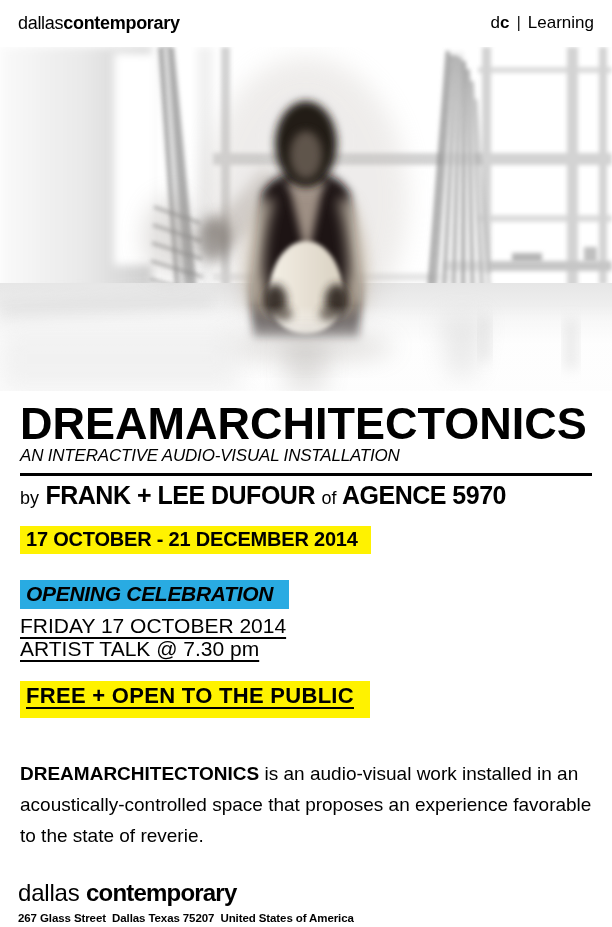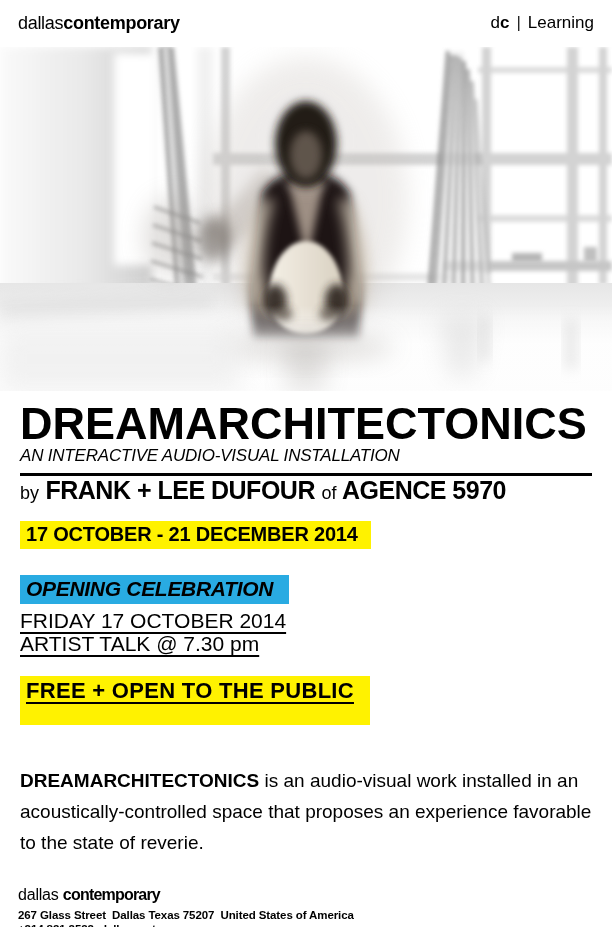--- a/index.html
+++ b/index.html
@@ -15,39 +15,39 @@
   .program{font-size:17px;}
   .program .b{font-weight:bold;}
   .program .div{padding:0 7px;color:#222;font-weight:400;}
   
   .hero{display:block;width:612px;height:344px;}
   
   .content{margin:12px 20px 0 20px;}
   .title{margin:0;font-size:45px;font-weight:bold;letter-spacing:0;line-height:0.92;white-space:nowrap;}
   .subtitle{font-size:17px;font-style:italic;font-weight:400;letter-spacing:-0.2px;line-height:1.05;margin-top:3px;white-space:nowrap;}
   .rule{height:3px;background:#000;margin-top:8px;width:572px;}
-  .byline{font-size:25px;font-weight:bold;letter-spacing:-0.5px;white-space:nowrap;}
+  .byline{margin-top:5px;font-size:25px;font-weight:bold;letter-spacing:-0.5px;white-space:nowrap;}
   .byline .sm{font-size:18px;font-weight:400;letter-spacing:0;}
   .date-badge{display:inline-block;margin-top:16px;background:#FFF200;
               font-size:20px;font-weight:bold;padding:2px 13px 3px 6px;letter-spacing:-0.2px;}
   .opening{margin-top:26px;}
   .opening-badge{display:inline-block;background:#29ABE2;font-size:21px;font-weight:bold;
                  font-style:italic;padding:2px 16px 3px 6px;letter-spacing:-0.3px;}
   .opening-line{font-size:21px;line-height:23px;width:fit-content;
                 text-decoration:underline;text-underline-offset:4px;text-decoration-thickness:1.5px;}
   .opening-line.first{margin-top:5px;}
   .admission-badge{display:inline-block;margin-top:21px;background:#FFF200;
                    font-size:22px;font-weight:bold;letter-spacing:0.3px;
-                   padding:2px 16px 21px 6px;
+                   padding:2px 16px 9px 6px;
                    text-decoration:underline;text-underline-offset:4px;text-decoration-thickness:2px;}
   .description{margin-top:40px;font-size:19px;line-height:31px;}
   .description .lead{font-weight:bold;}
   
   .footer{margin:28px 18px 0 18px;}
-  .footer-logo{font-size:16px;letter-spacing:-0.2px;}
+  .footer-logo{font-size:24px;letter-spacing:-0.2px;}
   .footer-logo .light{font-weight:400;}
   .footer-logo .b{font-weight:bold;letter-spacing:-0.8px;}
   .footer-line{font-size:11.5px;font-weight:bold;line-height:14px;letter-spacing:-0.1px;white-space:pre;}
   .footer-line.first{margin-top:4px;}
 </style>
 </head>
 <body>
 
 <div class="header">
   <div class="brand">

